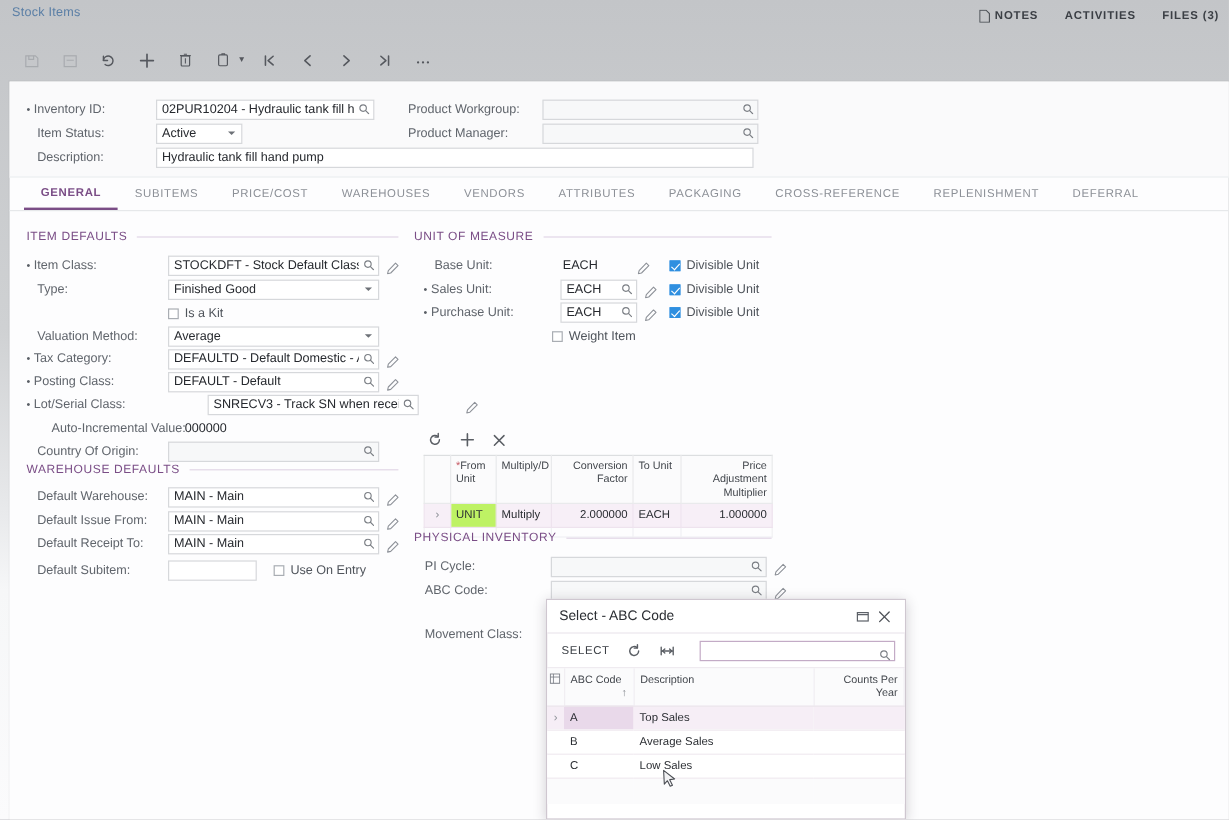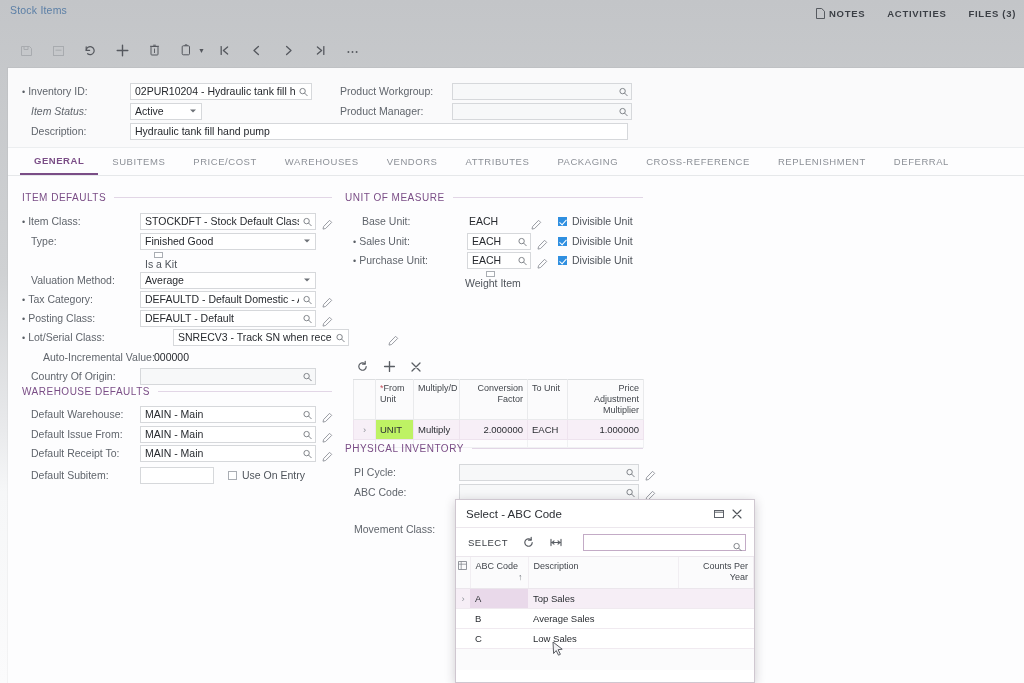--- a/index.html
+++ b/index.html
@@ -89,21 +89,21 @@
   .pencil { width: 11px; height: 11px; margin-left: 6px; color: #7e8289; cursor: pointer; }
 
   
   .cbx { width: 9px; height: 9px; border: 1px solid #a9adb3; background: #fff; display:inline-block; position: relative; }
   .cbx.on { background: #2f8fe0; border-color: #2f8fe0; }
   .cbx.on::after {
     content:""; position:absolute; left:2px; top:0px; width:3px; height:6px;
     border: solid #fff; border-width: 0 1.5px 1.5px 0; transform: rotate(42deg);
   }
   .cbx-lbl { font-size: 10.5px; color: #4f545b; margin-left: 5px; }
-  .cbx-row { display: flex; align-items: center; flex-direction: column; }
+  .cbx-row { display: flex; align-items: center; }
 
   
   .tabs {
     position: absolute; left: 0; top: 80px; width: 1016px; height: 28px;
     border-bottom: 1px solid #e6e8ea;
     display: flex; align-items: center; padding-left: 12px;
   }
   .tab {
     font-size: 9.5px; letter-spacing: .55px; color: #8c9097;
     padding: 0 14px; height: 27px; display: flex; align-items: center; cursor: pointer;
@@ -293,21 +293,21 @@
           <span class="mag">
             <svg width="9" height="9" viewBox="0 0 9 9">
                 <circle cx="3.6" cy="3.6" r="2.7" fill="none" stroke="#7b7f85" stroke-width="0.95"></circle>
                 <path d="M5.7 5.7L8.3 8.3" stroke="#7b7f85" stroke-width="0.95" stroke-linecap="round"></path>
               </svg>
           </span>
         </div>
       </div>
 
       <div class="frow" style="left:14px; top:34px;">
-        <span class="flabel" style="width:108px; padding-left:9px;font-style:italic;">Item Status:</span>
+        <span class="flabel" style="width:108px; padding-left:9px;">Item Status:</span>
         <div class="fin" style="width:72px;">
           <span class="ph">Active</span>
           <span class="caret-dn"></span>
         </div>
       </div>
 
       <div class="frow" style="left:14px; top:54px;">
         <span class="flabel" style="width:108px; padding-left:9px;">Description:</span>
         <div class="fin" style="width:498px;">
           <span class="ph">Hydraulic tank fill hand pump</span>

